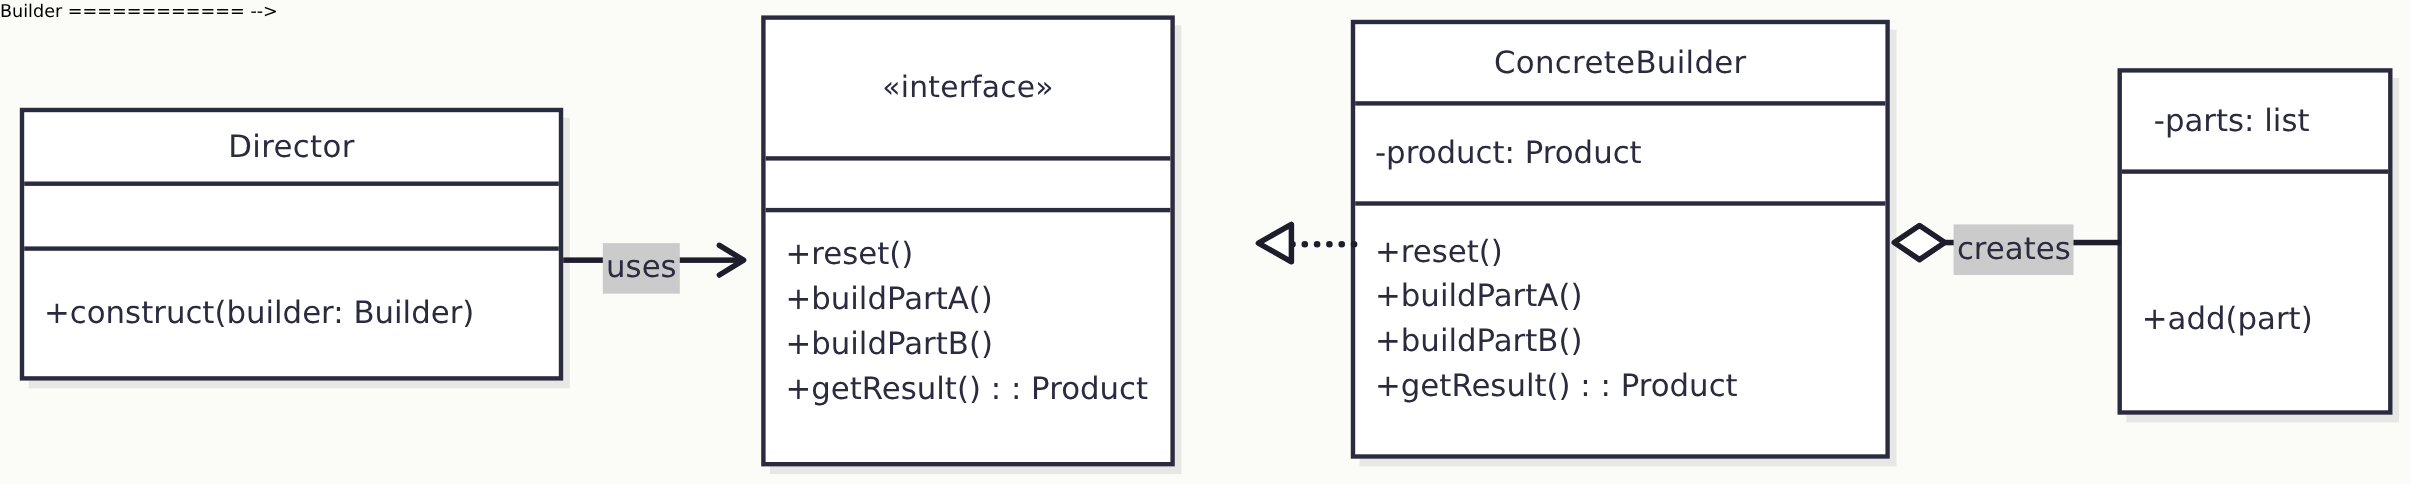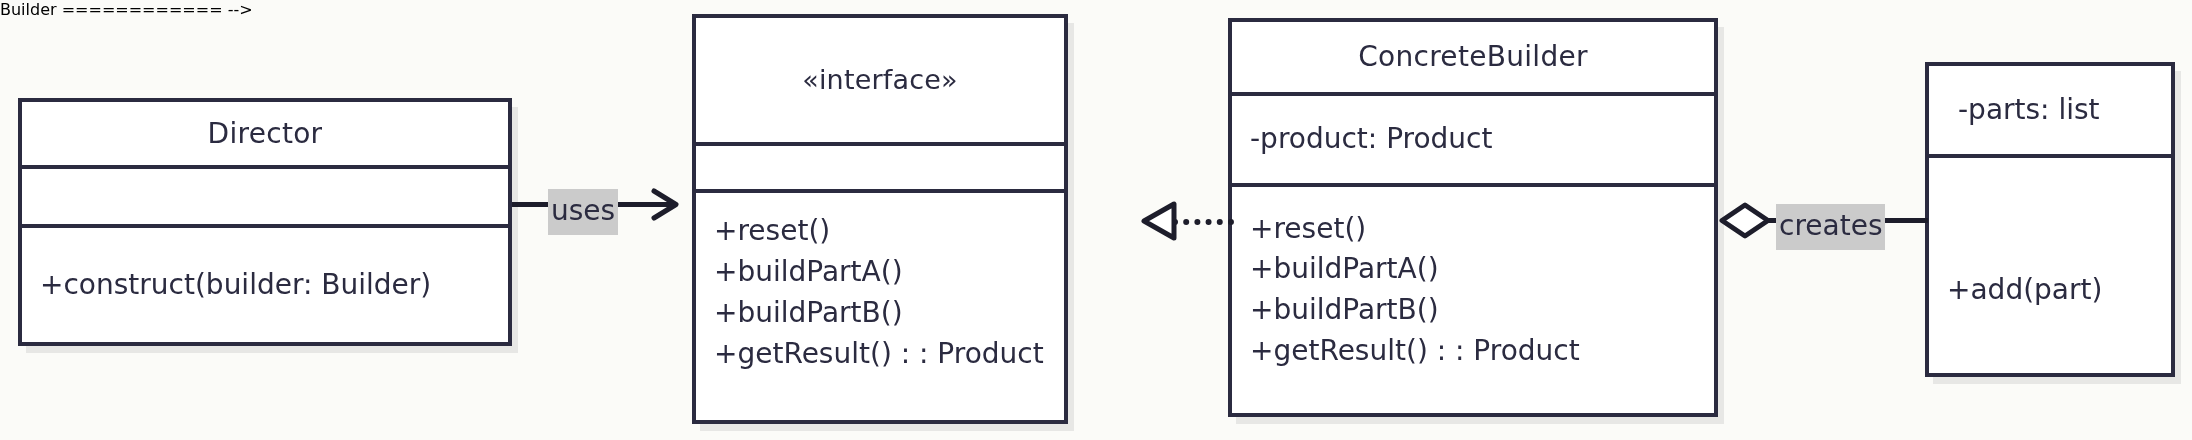--- a/index.html
+++ b/index.html
@@ -147,21 +147,21 @@
   <div class="uml-class" style="left:1925px; top:62px; width:250px; height:315px;">
     <div class="compartment members" style="height:88px;padding-left:29px;">
       <div class="member">-parts: list</div>
     </div>
     <div class="compartment members" style="height:157px; padding-top:24px; justify-content:flex-end;">
       <div class="member">+add(part)</div>
     </div>
   </div>
 
    Builder ============ --&gt;
-  <div class="edge" style="left:512px; top:184px; width:170px; height:40px;">
+  <div class="edge" style="left:512px; top:216px; width:170px; height:40px;">
     <div class="edge-line" style="left:0; top:18px; width:160px;"></div>
     <div class="edge-label" style="left:36px; top:5px;">uses</div>
 
     <svg width="40" height="40" style="position:absolute; left:130px; top:1px;">
       <path d="M12 6 L34 19.5 L12 33" fill="none" stroke="#1d1d2b" stroke-width="5" stroke-linecap="round" stroke-linejoin="round"></path>
     </svg>
   </div>
 
   
   <div class="edge" style="left:1140px; top:200px; width:92px; height:40px;">

